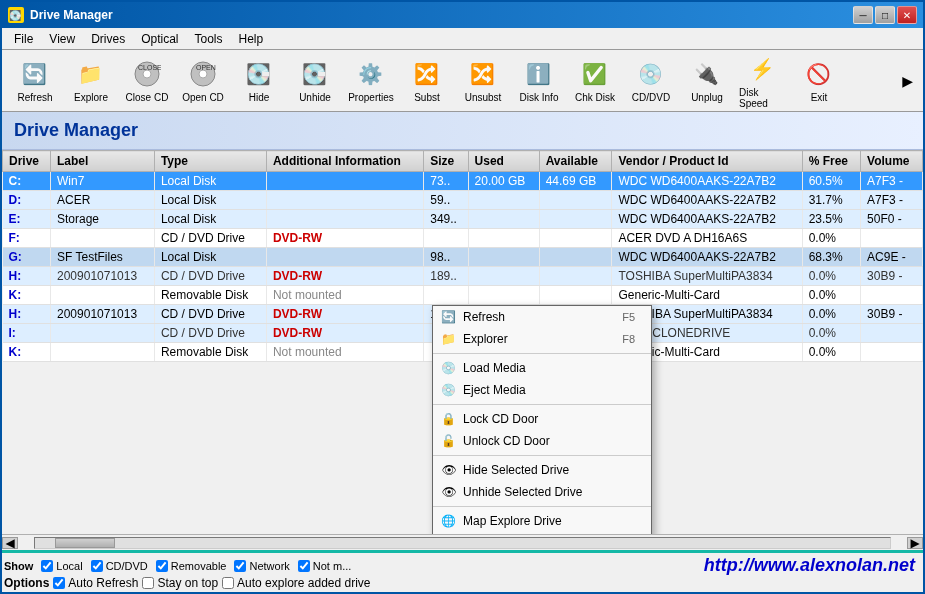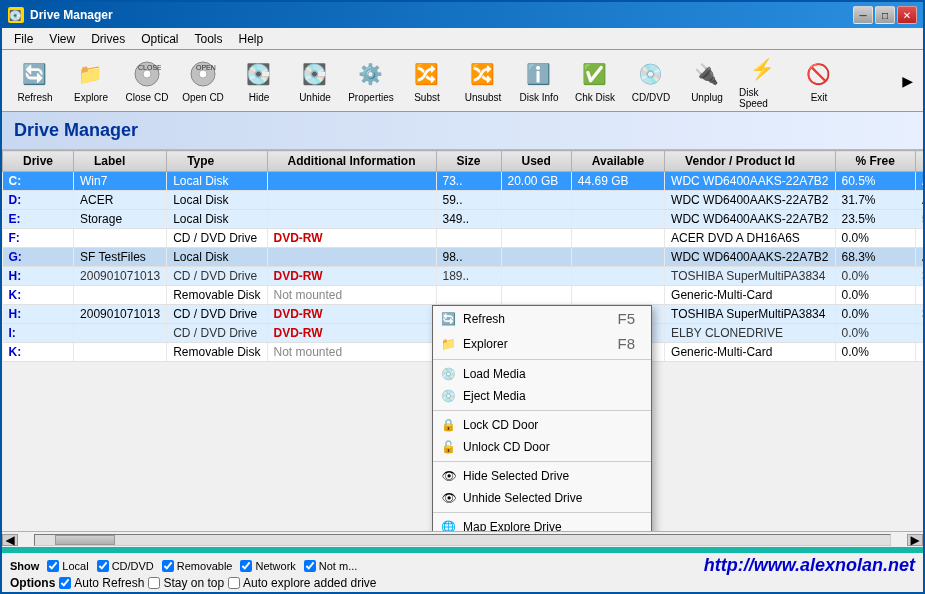--- a/index.html
+++ b/index.html
@@ -151,21 +151,21 @@
 
     .drive-table {
       width: 100%;
       border-collapse: collapse;
       font-size: 12px;
     }
 
     .drive-table th {
       background: linear-gradient(to bottom, #e8e8e8, #d0d0d0);
       border: 1px solid #b0b0b0;
-      padding: 3px 20px;
+      padding: 3px 6px;
       text-align: left;
       font-weight: bold;
       white-space: nowrap;
     }
 
     .drive-table td {
       border-bottom: 1px solid #e0e0e0;
       border-right: 1px solid #e8e8e8;
       padding: 2px 6px;
       white-space: nowrap;
@@ -246,21 +246,21 @@
 
     .ctx-separator {
       height: 1px;
       background: #ccc;
       margin: 3px 0;
     }
 
     .ctx-shortcut {
       margin-left: auto;
       color: #666;
-      font-size: 15px;
+      font-size: 11px;
     }
 
     .ctx-icon {
       position: absolute;
       left: 8px;
       width: 16px;
       height: 16px;
       display: flex;
       align-items: center;
       justify-content: center;
@@ -573,21 +573,21 @@
   </div>
 
   <div class="h-scroll-area">
     <div style="width:16px;height:12px;background:#d0d0d0;border:1px solid #999;display:flex;align-items:center;justify-content:center;cursor:pointer;">◀</div>
     <div class="h-scroll-track">
       <div class="h-scroll-thumb"></div>
     </div>
     <div style="width:16px;height:12px;background:#d0d0d0;border:1px solid #999;display:flex;align-items:center;justify-content:center;cursor:pointer;">▶</div>
   </div>
 
-  <div style="background:#f0f0f0;border-top:6px solid #14b8a6;padding:2px 8px 2px 8px;flex-shrink:0;">
+  <div style="background:#f0f0f0;border-top:3px solid #14b8a6;padding:2px 8px 2px 2px;flex-shrink:0;">
     <div class="status-row1">
       <span class="show-label">Show</span>
       <label class="checkbox-item">
         <input type="checkbox" checked="" style=""> Local
       </label>
       <label class="checkbox-item">
         <input type="checkbox" checked="" style=""> CD/DVD
       </label>
       <label class="checkbox-item">
         <input type="checkbox" checked="" style=""> Removable

